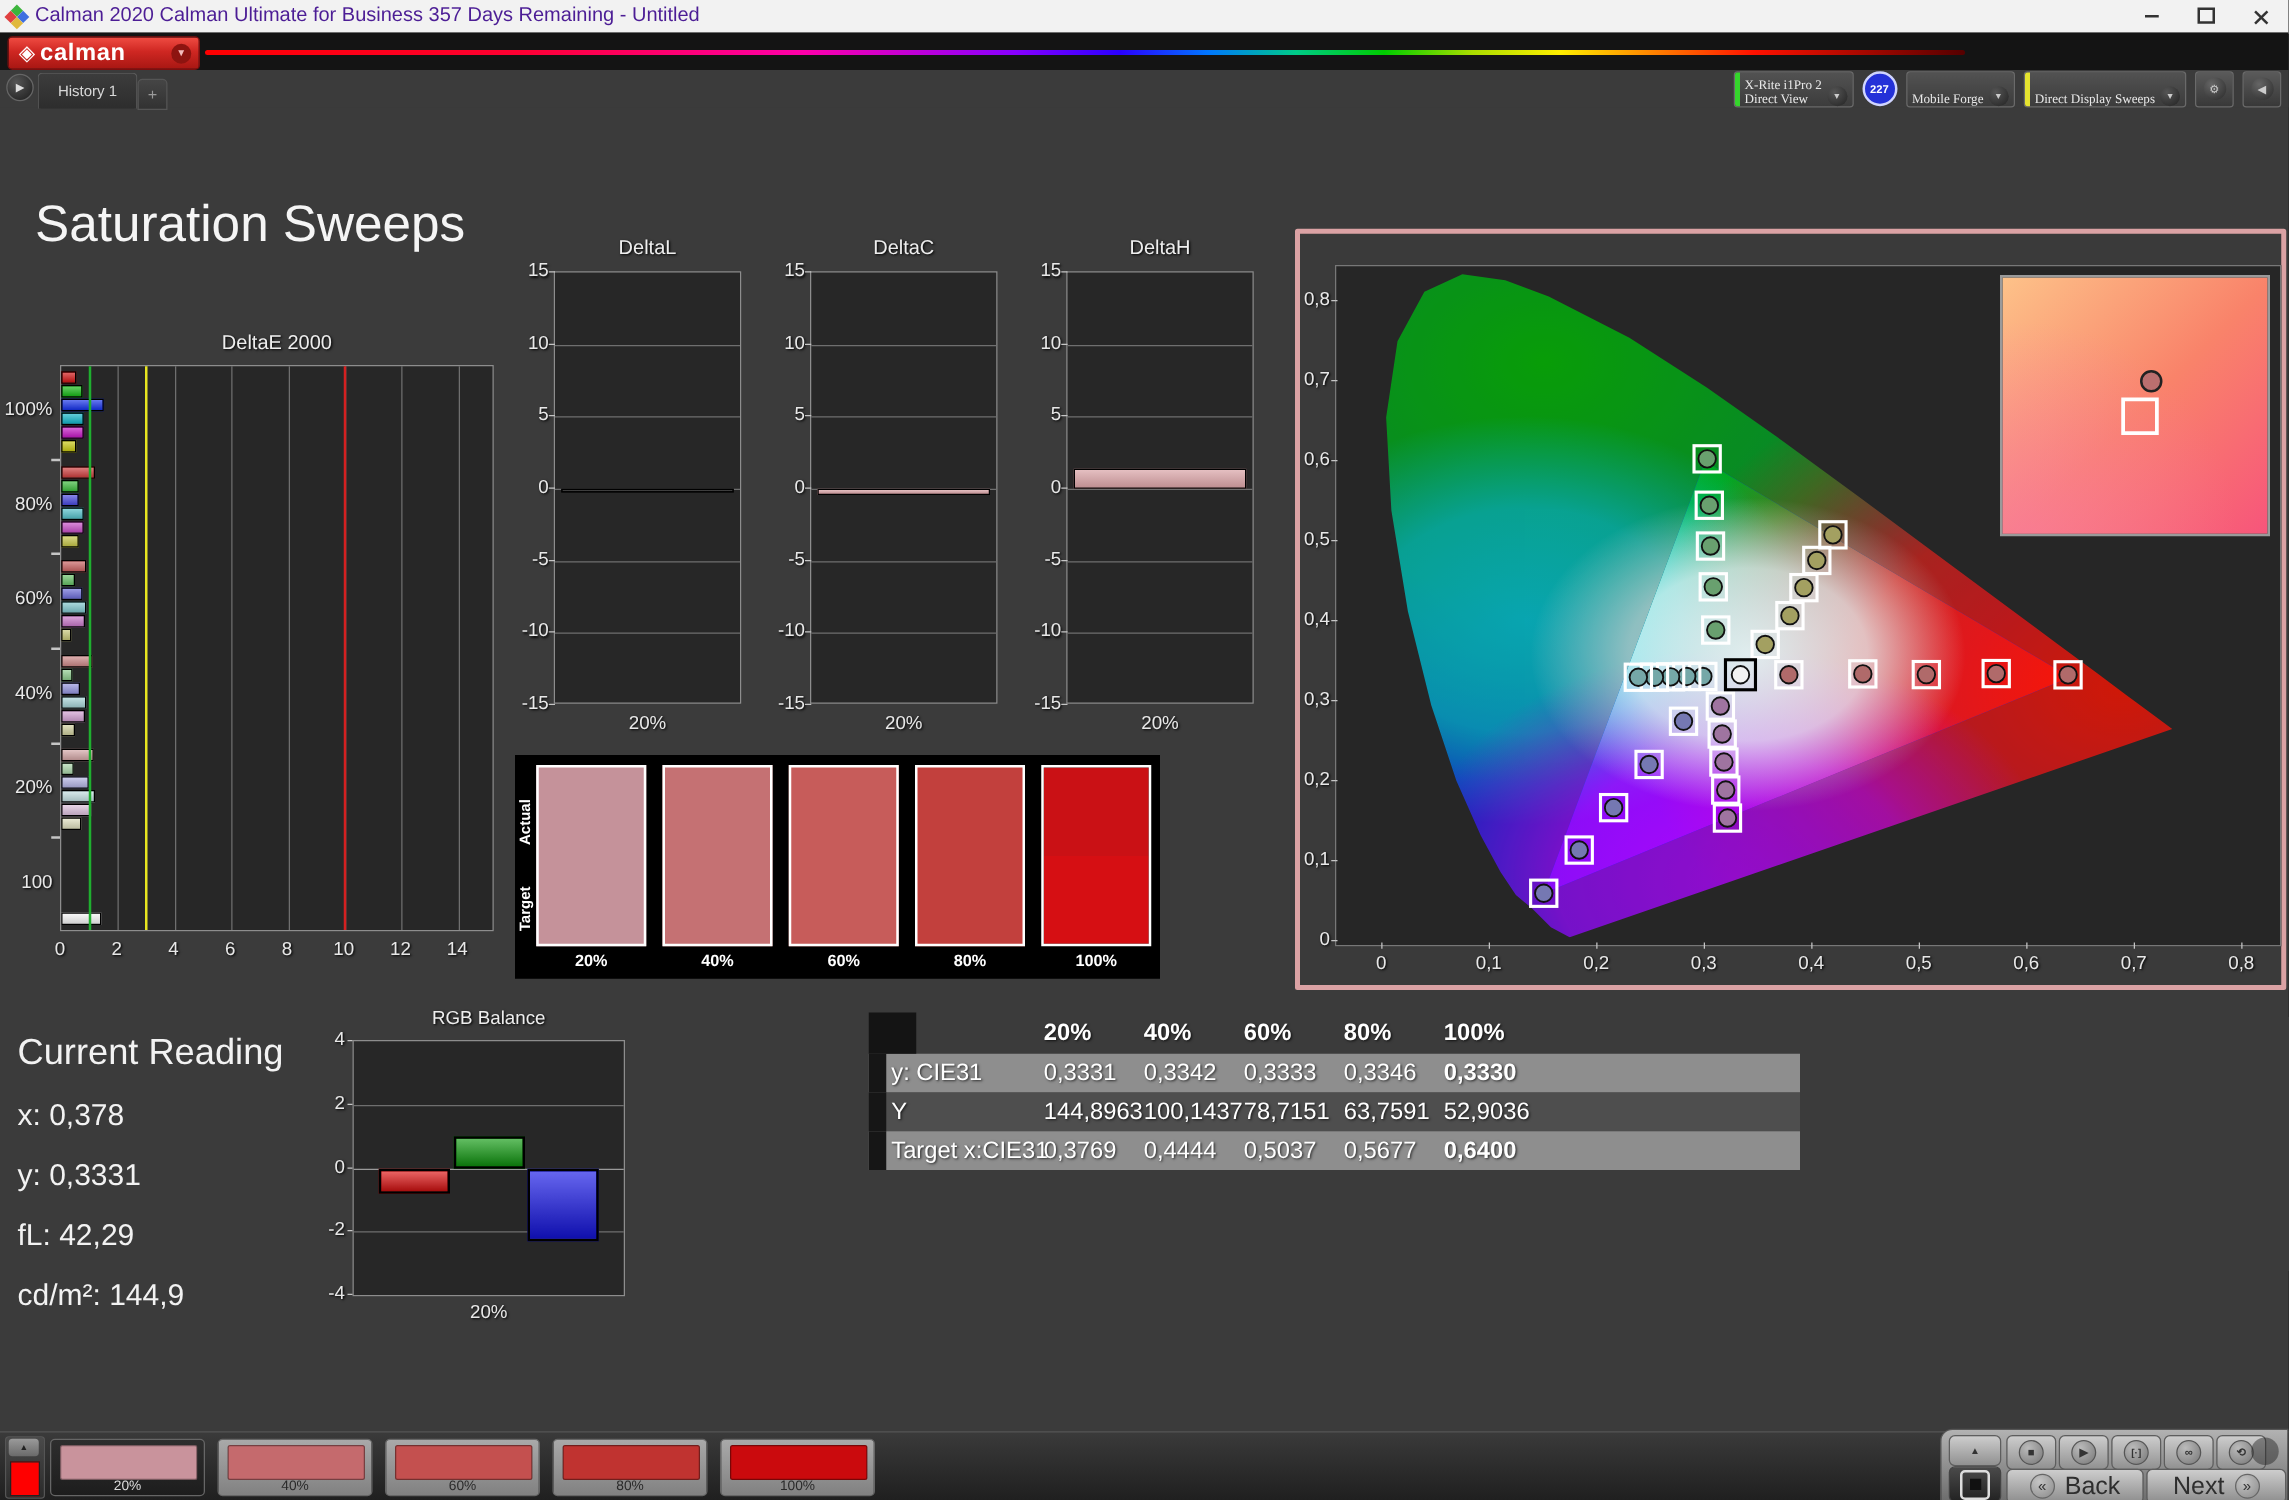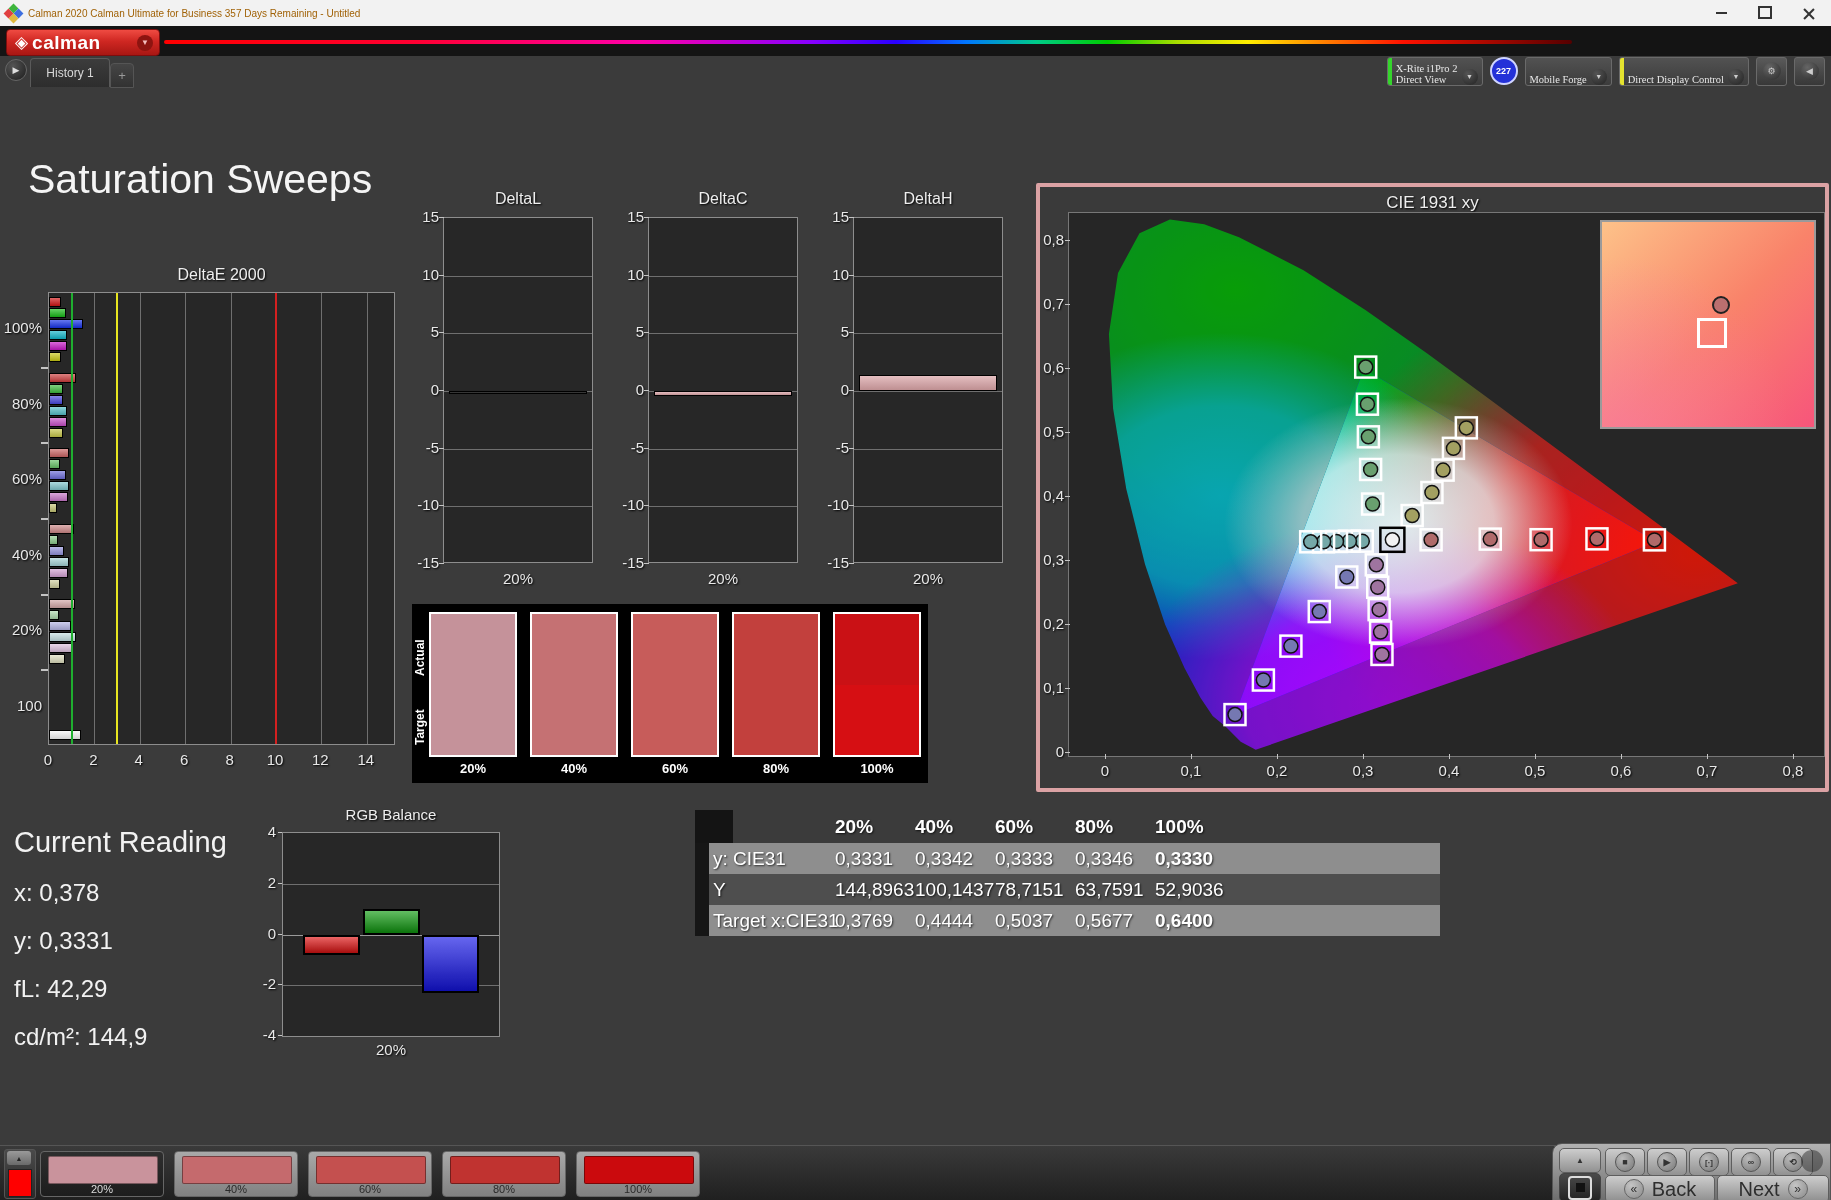--- a/index.html
+++ b/index.html
@@ -1,21 +1,21 @@
 <!DOCTYPE html>
 <html><head>
 <meta charset="utf-8">
 <style>
   html,body{margin:0;padding:0;background:#222;}
   #root{position:relative;width:1831px;height:1200px;background:#3b3b3b;overflow:hidden;
         font-family:"Liberation Sans",sans-serif;-webkit-font-smoothing:antialiased;}
   
   #titlebar{position:absolute;left:0;top:0;width:1831px;height:26px;background:#f2f2f2;
             display:flex;align-items:center;border-bottom:1px solid #999;}
-  #titlebar .apptitle{font-size:10px;color:#a16207;margin-left:6px;}
+  #titlebar .apptitle{font-size:16px;color:#4c1d95;margin-left:6px;}
   #winctl{position:absolute;right:0;top:0;height:26px;display:flex;}
   .wbtn{width:44px;height:25px;display:flex;align-items:center;justify-content:center;}
   .glyph-min{width:11px;height:2px;background:#333;}
   .glyph-max{width:10px;height:9px;border:2px solid #333;}
   .glyph-close{position:relative;width:12px;height:12px;}
   .glyph-close:before,.glyph-close:after{content:"";position:absolute;left:5px;top:0;width:2px;height:14px;background:#333;}
   .glyph-close:before{transform:rotate(45deg);} .glyph-close:after{transform:rotate(-45deg);}
   #applogo{width:17px;height:17px;margin-left:5px;position:relative;}
   .petal{position:absolute;width:7px;height:7px;transform:rotate(45deg);}
   
@@ -174,21 +174,21 @@
       </div>
       <div id="badge-227">
           <span>227</span>
         </div>
       <div class="ddbox">
         <span class="txt">Mobile Forge</span>
         <span class="arr">▼</span>
       </div>
       <div class="ddbox">
         <span class="stripe" id="ddc-stripe" style="background: rgb(229, 227, 47);"></span>
-        <span class="txt">Direct Display Control</span>
+        <span class="txt">Direct Display Sweeps</span>
         <span class="arr">▼</span>
       </div>
       <div class="sqbtn">
           <span class="circ">⚙</span>
         </div>
       <div class="sqbtn">
           <span class="circ">◀</span>
         </div>
     </div>
   </div>
@@ -345,21 +345,20 @@
       <div class="swlab" style="left: 118px;">40%</div>
       <div class="swatch" style="left: 219px; background: rgb(199, 92, 90);"></div>
       <div class="swlab" style="left: 219px;">60%</div>
       <div class="swatch" style="left: 320px; background: rgb(194, 64, 61);"></div>
       <div class="swlab" style="left: 320px;">80%</div>
       <div class="swatch" style="left: 421px; background: linear-gradient(rgb(202, 17, 21) 0%, rgb(202, 17, 21) 50%, rgb(214, 15, 19) 50%, rgb(214, 15, 19) 100%);"></div>
       <div class="swlab" style="left: 421px;">100%</div>
     </div>
 
   <div id="cie-panel">
-    <div id="cie-title">CIE 1931 xy</div>
     <div id="cie-plot">
       <svg id="cie-svg" width="757" height="545" style="position:absolute;left:0;top:0;">
           <defs>
             <clipPath id="clipHorse">
               <path d="M186.7,536.8L171.7,528.7L156.5,513.6L143.7,503.0L131.3,484.4L115.5,455.1L96.1,411.6L76.0,351.2L57.3,275.9L44.1,195.4L39.9,120.9L49.0,59.9L70.5,20.3L100.9,6.4L135.2,11.2L170.0,24.2L234.5,57.2L296.4,96.9L357.9,140.3L418.9,185.0L477.7,228.6L531.7,268.5L576.2,301.6L609.6,326.2L631.7,342.7L651.0,357.0L668.8,370.2Z"></path>
             </clipPath>
             <clipPath id="clipTri">
               <path d="M587.4,328.8L295.0,156.0L166.0,501.6Z"></path>
             </clipPath>
             <radialGradient id="rg1" cx="0.22" cy="0.14" r="0.62">

